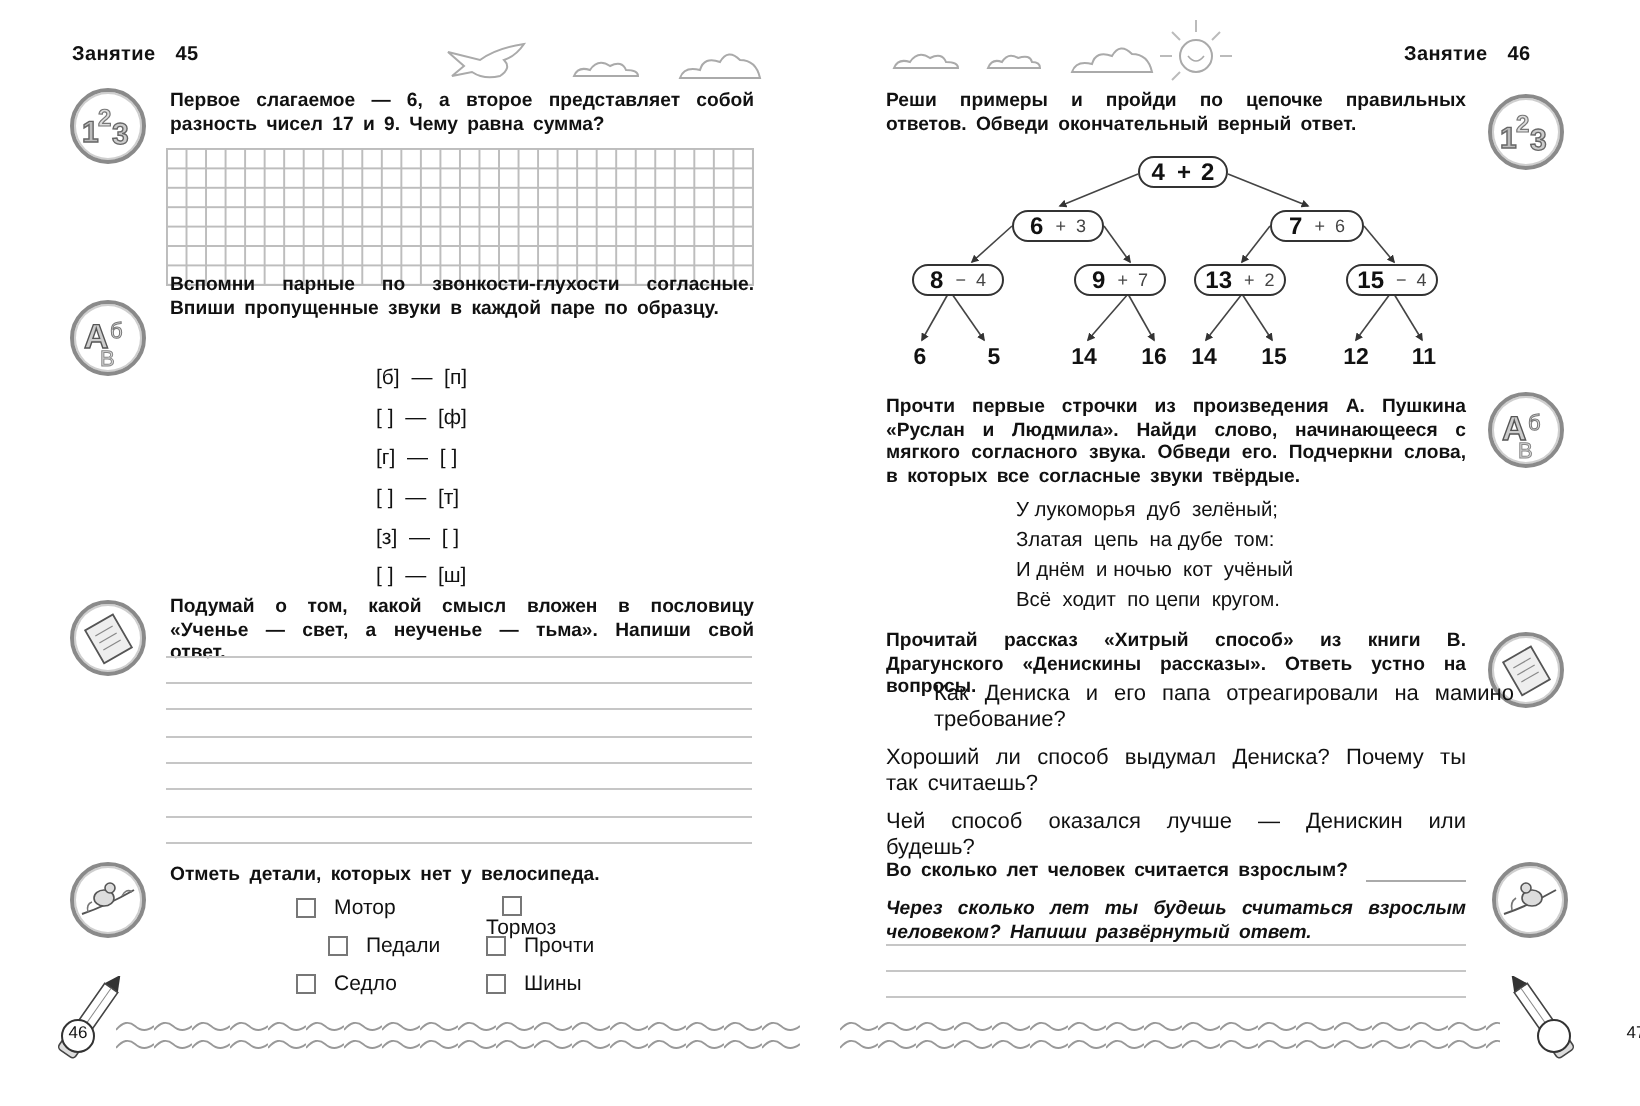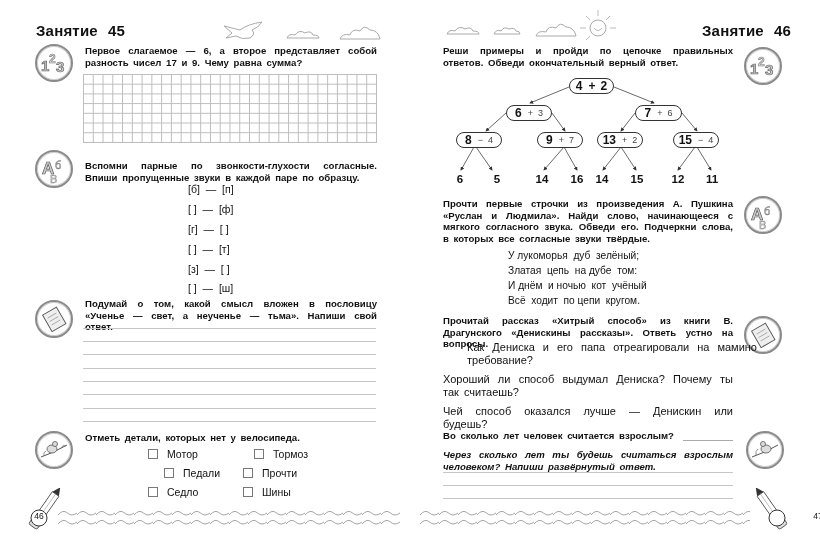--- a/index.html
+++ b/index.html
@@ -1,19 +1,19 @@
 <!DOCTYPE html>
 <html><head>
 <meta charset="utf-8">
 <style>
   html, body { margin:0; padding:0; }
   body { width:820px; height:553px; background:#fff; position:relative; overflow:hidden;
          font-family:"Liberation Sans", sans-serif; color:#111; }
   .abs { position:absolute; }
-  .lesson-title { font-weight:bold; font-size:15px; letter-spacing:0.2px; }
+  .lesson-title { font-weight:bold; font-size:10px; letter-spacing:0.2px; }
   .lesson-title .num { margin-left:10px; }
   .task { font-weight:bold; font-size:9.6px; line-height:11.5px; text-align:justify; word-spacing:2px; }
   .plain { font-size:11px; line-height:13px; text-align:justify; word-spacing:2px; }
   .badge { position:absolute; width:34px; height:34px; border:2px solid #8a8a8a; border-radius:50%;
            background:#fff; box-shadow: inset 0 0 0 1px #cfcfcf; }
   .badge svg { position:absolute; left:0; top:0; width:34px; height:34px; }
   .grid { position:absolute; left:83px; top:74px; width:293px; height:68px;
           background-image:
             linear-gradient(to right, #bdbdbd 1px, transparent 1px),
             linear-gradient(to bottom, #bdbdbd 1px, transparent 1px);
@@ -82,21 +82,21 @@
 <div class="abs task" style="left:85px;top:45px;width:292px;">Первое слагаемое — 6, а второе представляет собой разность чисел 17 и 9. Чему равна сумма?</div>
 <div class="grid"></div>
 
 <div class="badge" style="left:35px;top:150px;">
   <svg viewBox="0 0 34 34">
       <text x="5" y="22" font-size="17" font-weight="bold" fill="#ccc" stroke="#555" stroke-width="0.7" font-family="Liberation Sans, sans-serif">А</text>
       <text x="18" y="17" font-size="11" fill="#ddd" stroke="#777" stroke-width="0.5" font-family="Liberation Sans, sans-serif">б</text>
       <text x="13" y="31" font-size="11" fill="#ddd" stroke="#888" stroke-width="0.5" font-family="Liberation Sans, sans-serif">В</text>
     </svg>
 </div>
-<div class="abs task" style="left:85px;top:160px;width:292px;">Вспомни парные по звонкости-глухости согласные. Впиши пропущенные звуки в каждой паре по образцу.</div>
+<div class="abs task" style="left:85px;top:137px;width:292px;">Вспомни парные по звонкости-глухости согласные. Впиши пропущенные звуки в каждой паре по образцу.</div>
 
 <div>
   <div class="pair" style="top:183px;"><span>[б]</span>&nbsp;&nbsp;<span>—</span>&nbsp;&nbsp;<span>[п]</span></div>
   <div class="pair" style="top:203px;"><span>[ ]</span>&nbsp;&nbsp;<span>—</span>&nbsp;&nbsp;<span>[ф]</span></div>
   <div class="pair" style="top:223px;"><span>[г]</span>&nbsp;&nbsp;<span>—</span>&nbsp;&nbsp;<span>[ ]</span></div>
   <div class="pair" style="top:243px;"><span>[ ]</span>&nbsp;&nbsp;<span>—</span>&nbsp;&nbsp;<span>[т]</span></div>
   <div class="pair" style="top:263px;"><span>[з]</span>&nbsp;&nbsp;<span>—</span>&nbsp;&nbsp;<span>[ ]</span></div>
   <div class="pair" style="top:282px;"><span>[ ]</span>&nbsp;&nbsp;<span>—</span>&nbsp;&nbsp;<span>[ш]</span></div>
 </div>
 
@@ -130,21 +130,21 @@
       <path d="M24 15 q2 -4 5 -2" fill="none" stroke="#777" stroke-width="0.8"></path>
       <path d="M7 23 q-1 -4 2 -5" fill="none" stroke="#777" stroke-width="0.8"></path>
     </svg>
 </div>
 <div class="abs task" style="left:85px;top:432px;width:292px;">Отметь детали, которых нет у велосипеда.</div>
 
 <div class="cb-row" style="left:148px;top:448px;">
     <span class="cb"></span>
     <span>Мотор</span>
   </div>
-<div class="cb-row" style="left:254px;top:448px;">
+<div class="cb-row" style="left:243px;top:448px;flex-direction:column;">
     <span class="cb"></span>
     <span>Тормоз</span>
   </div>
 <div class="cb-row" style="left:164px;top:467px;">
     <span class="cb"></span>
     <span>Педали</span>
   </div>
 <div class="cb-row" style="left:243px;top:467px;">
     <span class="cb"></span>
     <span>Прочти</span>

